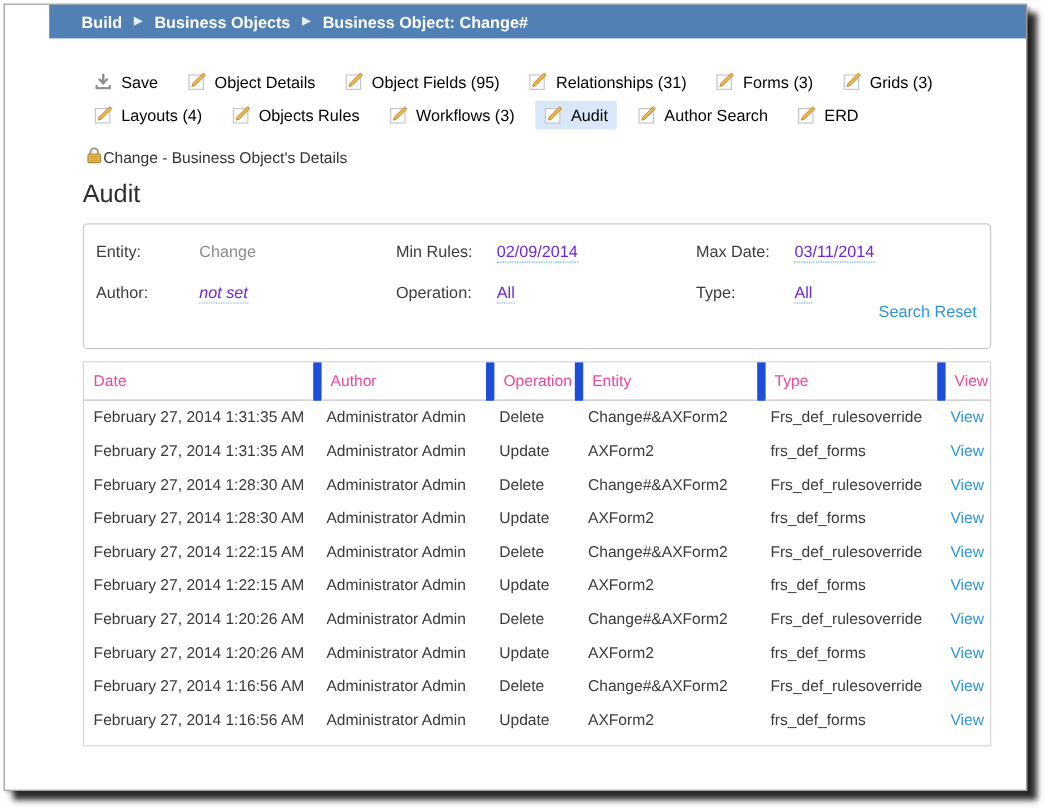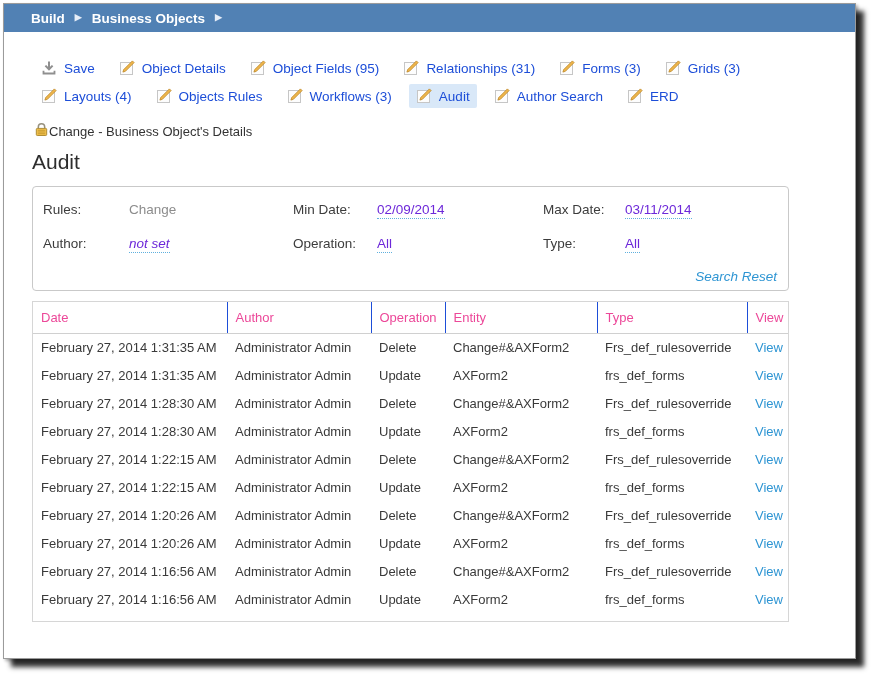--- a/index.html
+++ b/index.html
@@ -11,20 +11,21 @@
     position: relative;
     overflow: hidden;
   }
   .window {
     position: absolute;
     left: 3px; top: 3px;
     width: 853px; height: 656px;
     background: #ffffff;
     border: 1px solid #9b9b9b;
     box-shadow: 8px 8px 5px rgba(0,0,0,0.82), 2px 2px 3px rgba(0,0,0,0.3);
+    padding-left: 37px;
   }
   
   .titlebar {
     height: 28px;
     background: #5181b4;
     display: flex; align-items: center;
     padding-left: 27px;
     color: #ffffff;
     font-size: 13.5px;
     font-weight: bold;
@@ -36,21 +37,21 @@
     margin: 0 10px;
     position: relative; top: -1px;
   }
   
   .toolbar { padding: 24px 0 0 30px; }
   .toolrow {
     display: flex; 
     gap: 10px;
     margin-bottom: 4px;
     font-size: 13.5px;
-    color: #1d4ed8;
+    color: #000000;
   }
   .tool {
     display: inline-flex; align-items: center; gap: 7px;
     padding: 4px 7px;
     cursor: pointer;
     white-space: nowrap;
     border-radius: 2px;
   }
   .tool.active { background: #d9e8f8; }
   .tool svg { display: block; }
@@ -90,23 +91,22 @@
   .muted { color: #8c8c8c; }
   .linkval {
     color: #6d28d9;
     border-bottom: 1px dotted #5fb0de;
     padding-bottom: 1px;
     cursor: pointer;
   }
   .italic { font-style: italic; }
   .filter-actions {
     position: absolute;
-    right: 11px; bottom: 6px;
+    right: 11px; bottom: 23px;
     font-size: 13.5px;
-    font-style: italic;
   }
   .filter-actions a {
     color: #2e95d3;
     text-decoration: none;
     cursor: pointer;
   }
   
   .table-box {
     margin: 10px 0 0 28px;
     width: 757px;
@@ -128,21 +128,21 @@
   col.c-type { width: 150px; }
   col.c-view { width: 41px; }
   th {
     text-align: left;
     font-weight: normal;
     color: #ec4899;
     height: 31px;
     padding: 0 0 0 8px;
     border-bottom: 1px solid #d0d0d0;
   }
-  th + th { border-left: 1px solid #1d4ed8; }
+  th + th { border-left: 7px solid #1d4ed8; }
   td {
     height: 28px;
     padding: 0 0 0 8px;
     white-space: nowrap;
     overflow: hidden;
   }
   .view-link {
     color: #2e95d3;
     text-decoration: none;
     cursor: pointer;
@@ -151,20 +151,21 @@
 </head>
 <body>
 
 <div class="window">
 
   <div class="titlebar">
     <span class="crumb">Build</span>
     <span class="crumb-sep">▶</span>
     <span class="crumb">Business Objects</span>
     <span class="crumb-sep">▶</span>
+    <span class="crumb">Business Object: Change#</span>
   </div>
 
   <div class="toolbar">
     <div class="toolrow">
       <span class="tool">
         <span>
             <svg width="16" height="16" viewBox="0 0 16 16">
               <path d="M8 1.5 V8.6" stroke="#8f8f8f" stroke-width="2" fill="none"></path>
               <path d="M4.4 5.6 L8 9.3 L11.6 5.6" stroke="#8f8f8f" stroke-width="2" fill="none"></path>
               <path d="M2.5 10.8 v2.7 h11 v-2.7" stroke="#8f8f8f" stroke-width="1.8" fill="none"></path>
@@ -282,23 +283,23 @@
           <rect x="2.3" y="6.4" width="10.4" height="7.1" rx="1" fill="#ecbc4a" stroke="#a98428" stroke-width="0.9"></rect>
           <path d="M4.1 8.4 h6.8 M4.1 10 h6.8 M4.1 11.6 h6.8" stroke="#c79a30" stroke-width="0.8"></path>
         </svg></span>
     <span>Change - Business Object's Details</span>
   </div>
 
   <div class="page-title">Audit</div>
 
   <div class="filter-panel">
     <div class="filter-grid">
-      <span>Rules:</span>
+      <span>Entity:</span>
       <span class="fval muted">Change</span>
-      <span>Min Date:</span>
+      <span>Min Rules:</span>
       <span class="fval linkval">02/09/2014</span>
       <span>Max Date:</span>
       <span class="fval linkval">03/11/2014</span>
 
       <span>Author:</span>
       <span class="fval linkval italic">not set</span>
       <span>Operation:</span>
       <span class="fval linkval">All</span>
       <span>Type:</span>
       <span class="fval linkval">All</span>

